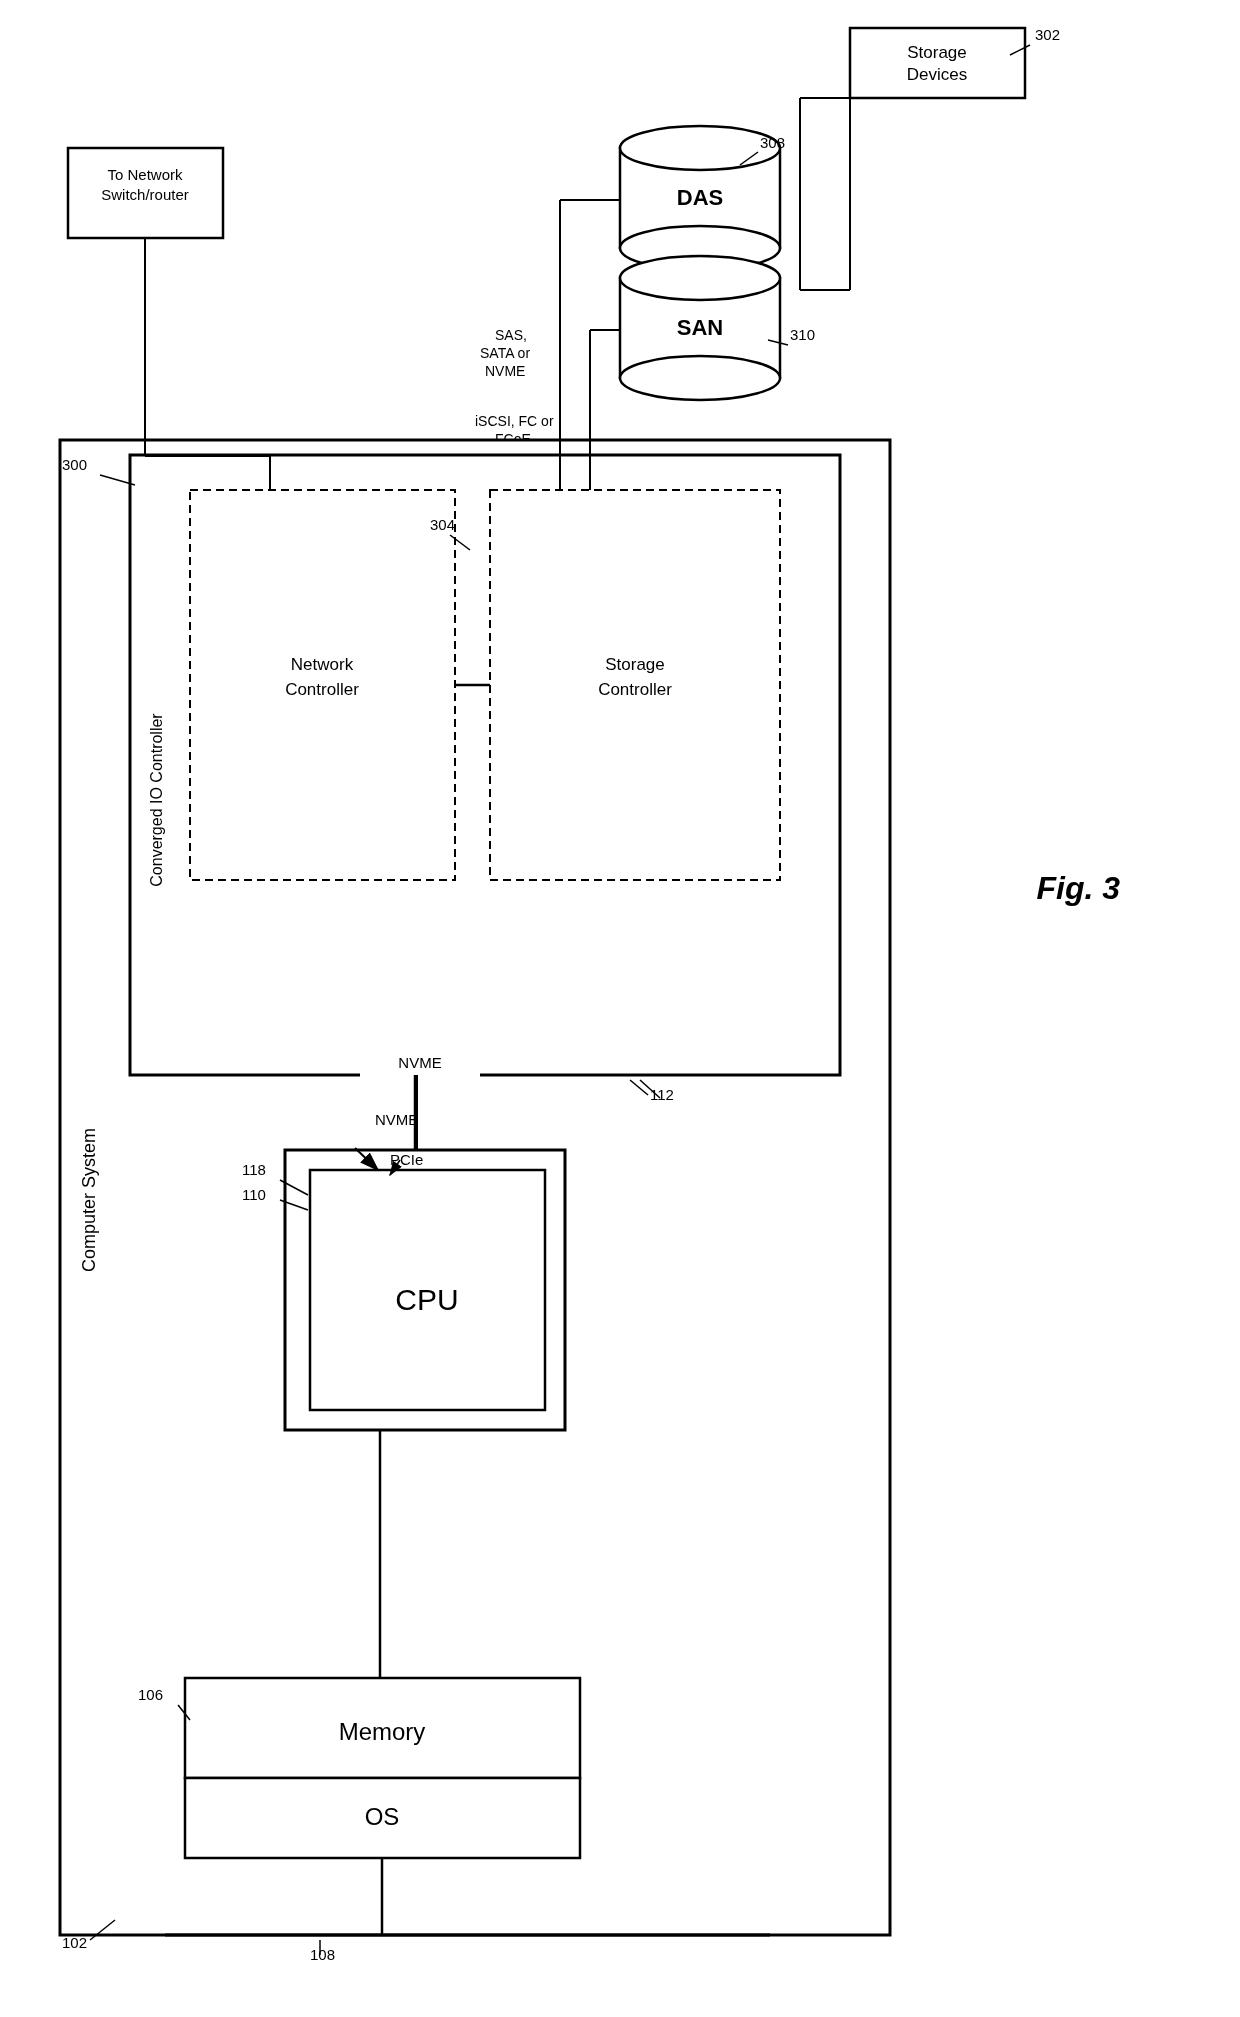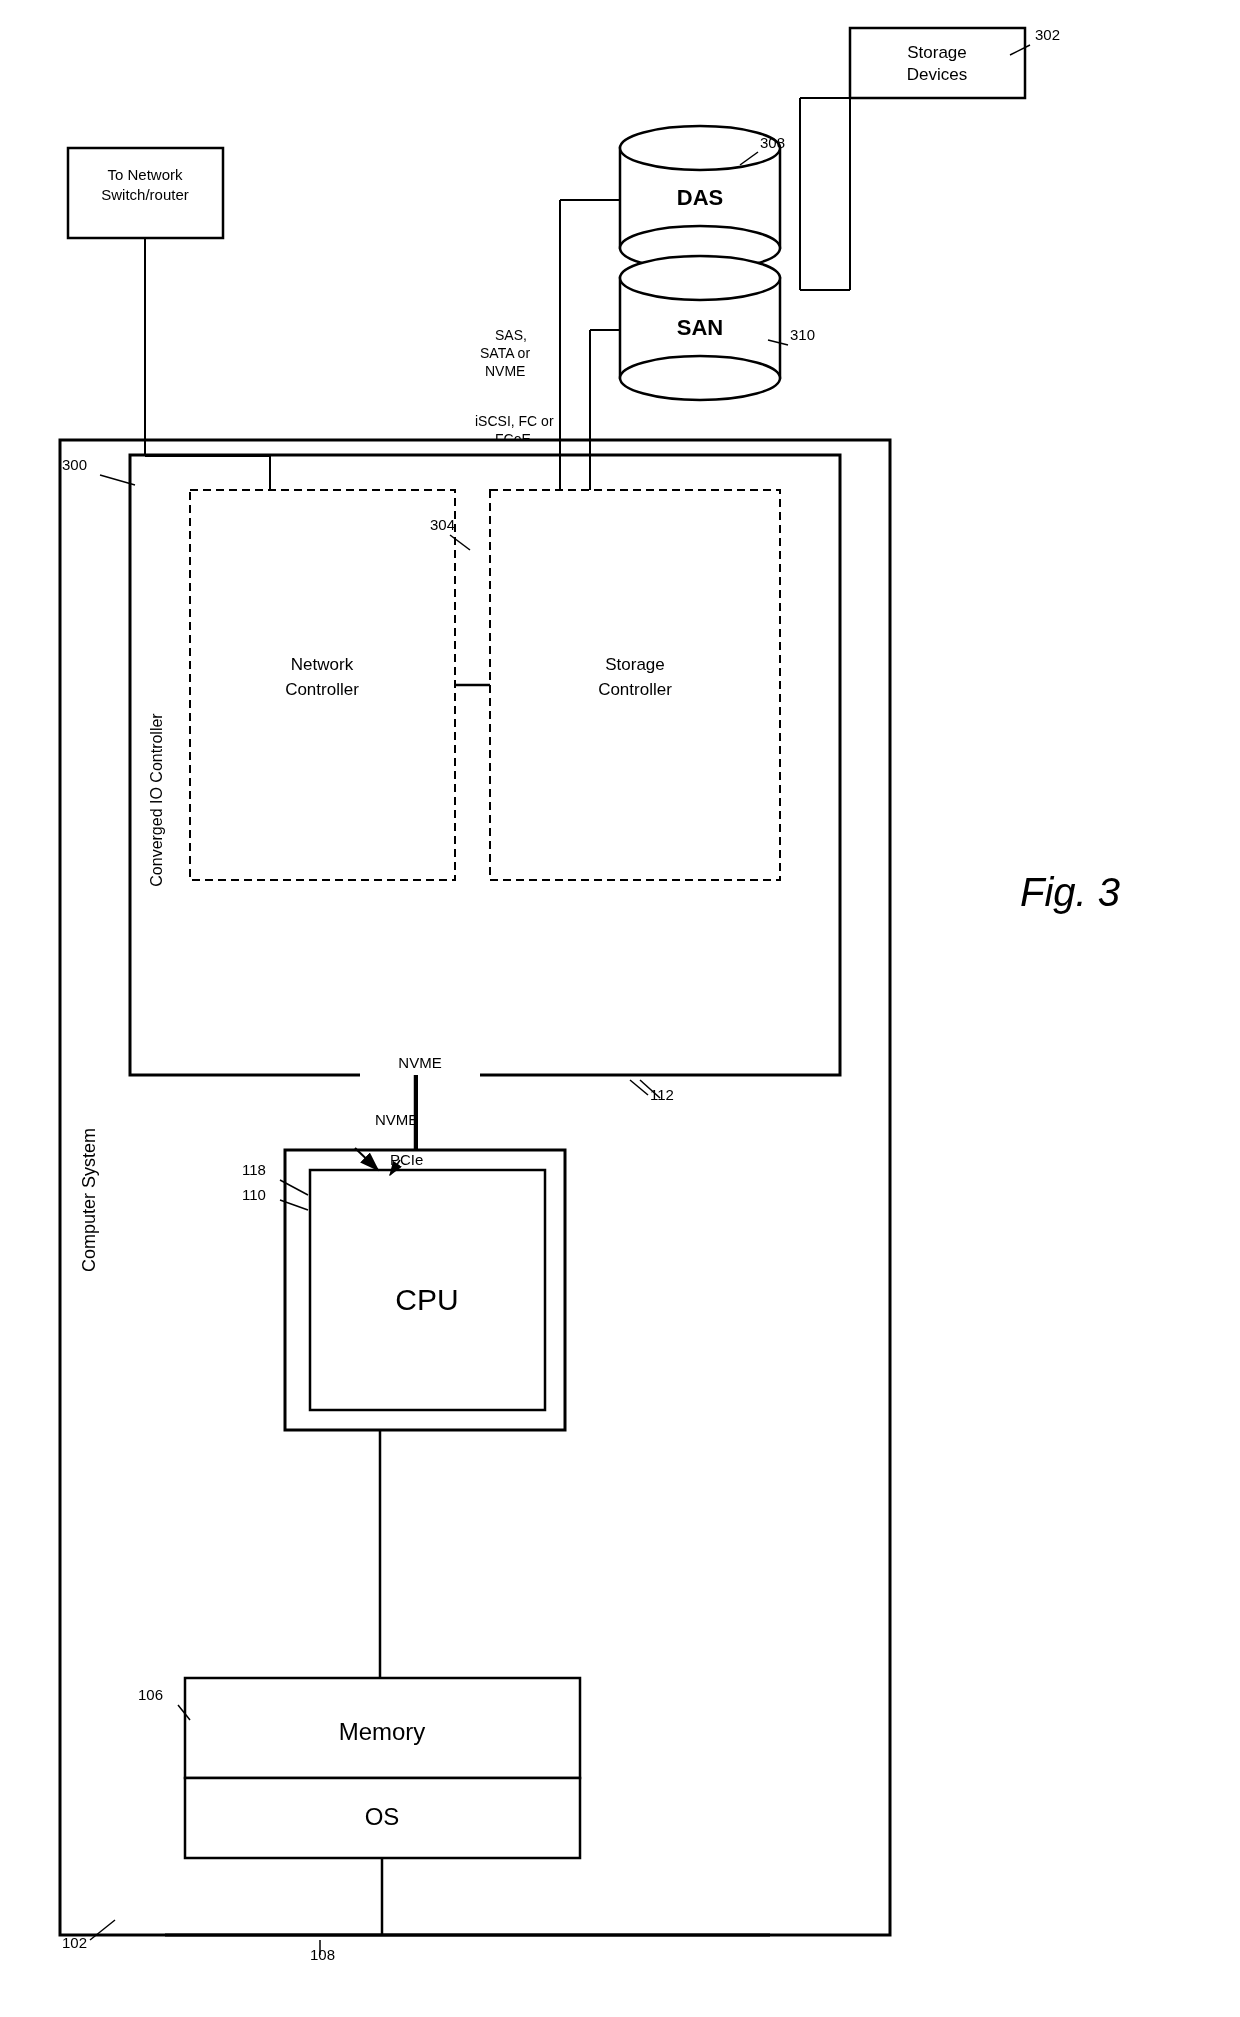--- a/index.html
+++ b/index.html
@@ -17,23 +17,23 @@
       top: 0; left: 0;
       width: 1240px;
       height: 2017px;
     }
 
     
     .fig-label {
       position: absolute;
       right: 120px;
       top: 870px;
-      font-size: 40px;
+      font-size: 32px;
       font-style: italic;
-      font-weight: normal;
+      font-weight: bold;
     }
 
     
     .svg-overlay {
       position: absolute;
       top: 0; left: 0;
       width: 1240px;
       height: 2017px;
       pointer-events: none;
     }

